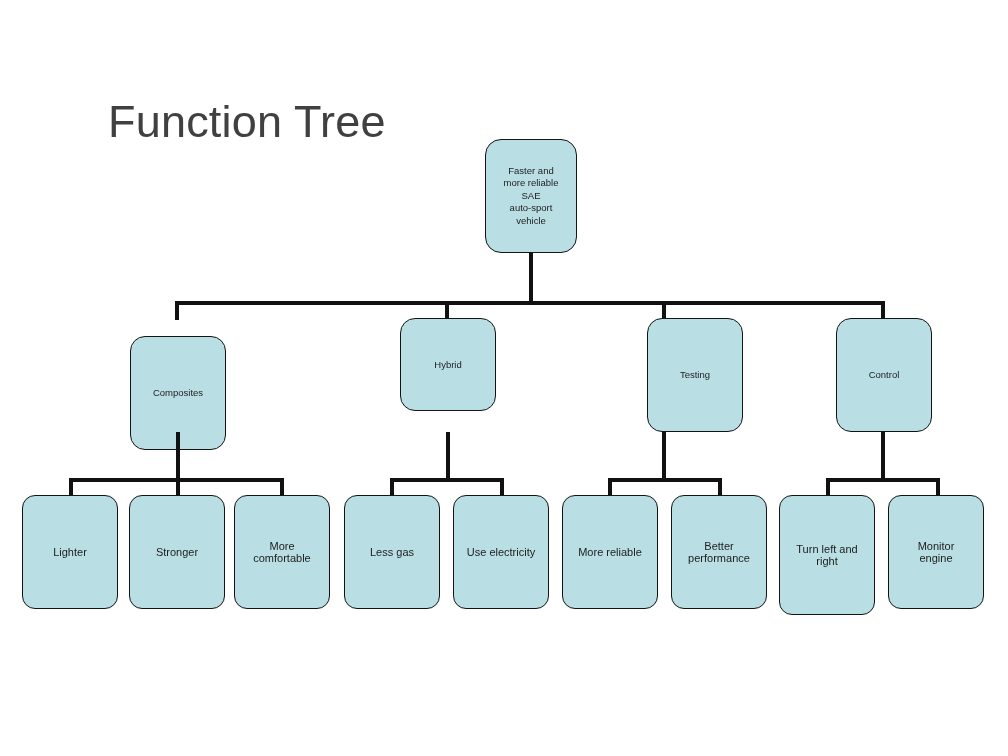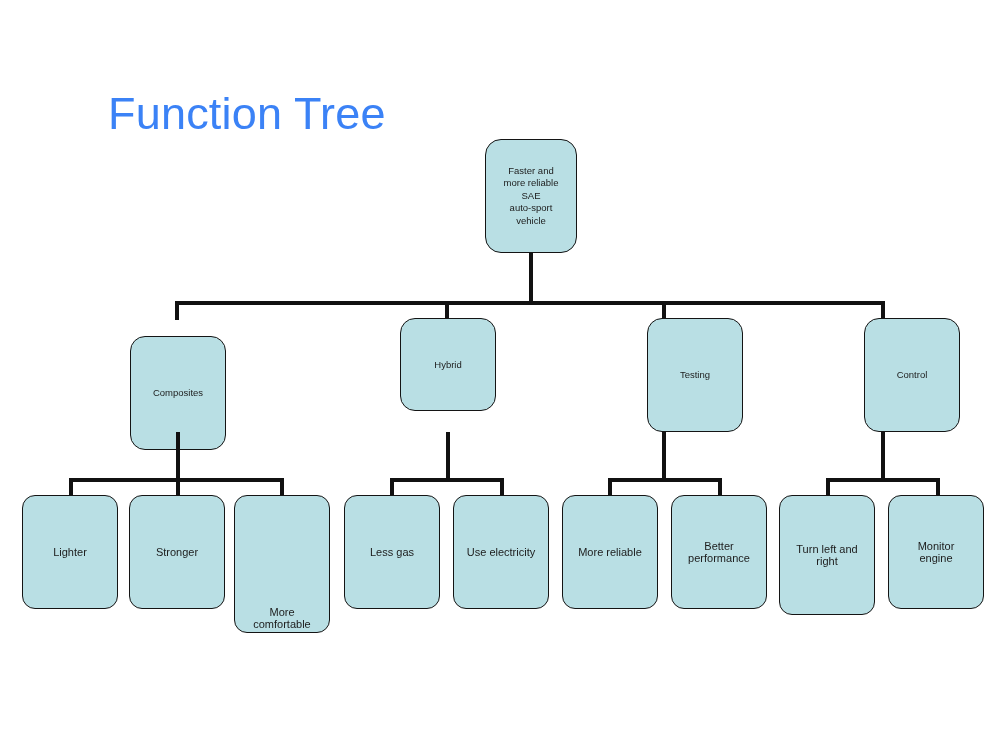--- a/index.html
+++ b/index.html
@@ -16,24 +16,24 @@
   }
   #slide {
     position: relative;
     width: 1008px;
     height: 756px;
     background: #ffffff;
   }
   #slide-title {
     position: absolute;
     left: 108px;
-    top: 88px;
+    top: 96px;
     font-size: 45px;
     line-height: 52px;
-    color: #3b82f6;
+    color: #404040;
     font-weight: 400;
     letter-spacing: 0.2px;
     white-space: nowrap;
   }
   .node {
     position: absolute;
     box-sizing: border-box;
     background: #b9dfe4;
     border: 1.6px solid #141414;
     border-radius: 14px;
@@ -98,39 +98,39 @@
   </div>
 
   <div class="node level2" style="left:400px; top:318px; width:96px; height:93px;">
     <span class="node-label">Hybrid</span>
   </div>
 
   <div class="node level2" style="left:616px; top:318px; width:96px; height:114px;margin-left:31px;">
     <span class="node-label">Testing</span>
   </div>
 
-  <div class="node level2" style="left:836px; top:318px; width:96px; height:114px;margin-left:28px;">
+  <div class="node level2" style="left:836px; top:318px; width:96px; height:114px;">
     <span class="node-label">Control</span>
   </div>
 
   <div class="conn v" style="left:176px; top:432px; height:46px;"></div>
   <div class="conn h" style="left:69px; top:478px; width:215px;"></div>
   <div class="conn v" style="left:69px; top:478px; height:19px;"></div>
   <div class="conn v" style="left:176px; top:478px; height:19px;"></div>
   <div class="conn v" style="left:280px; top:478px; height:19px;"></div>
 
   <div class="node leaf" style="left:22px; top:495px; width:96px; height:114px;">
     <span class="node-label">Lighter</span>
   </div>
 
   <div class="node leaf" style="left:129px; top:495px; width:96px; height:114px;">
     <span class="node-label">Stronger</span>
   </div>
 
-  <div class="node leaf" style="left:234px; top:495px; width:96px; height:138px;align-items:flex-end;">
+  <div class="node leaf" style="left:234px; top:495px; width:96px; height:114px;">
     <span class="node-label">More comfortable</span>
   </div>
 
   <div class="conn v" style="left:446px; top:432px; height:46px;"></div>
   <div class="conn h" style="left:390px; top:478px; width:114px;"></div>
   <div class="conn v" style="left:390px; top:478px; height:19px;"></div>
   <div class="conn v" style="left:500px; top:478px; height:19px;"></div>
 
   <div class="node leaf" style="left:344px; top:495px; width:96px; height:114px;">
     <span class="node-label">Less gas</span>

